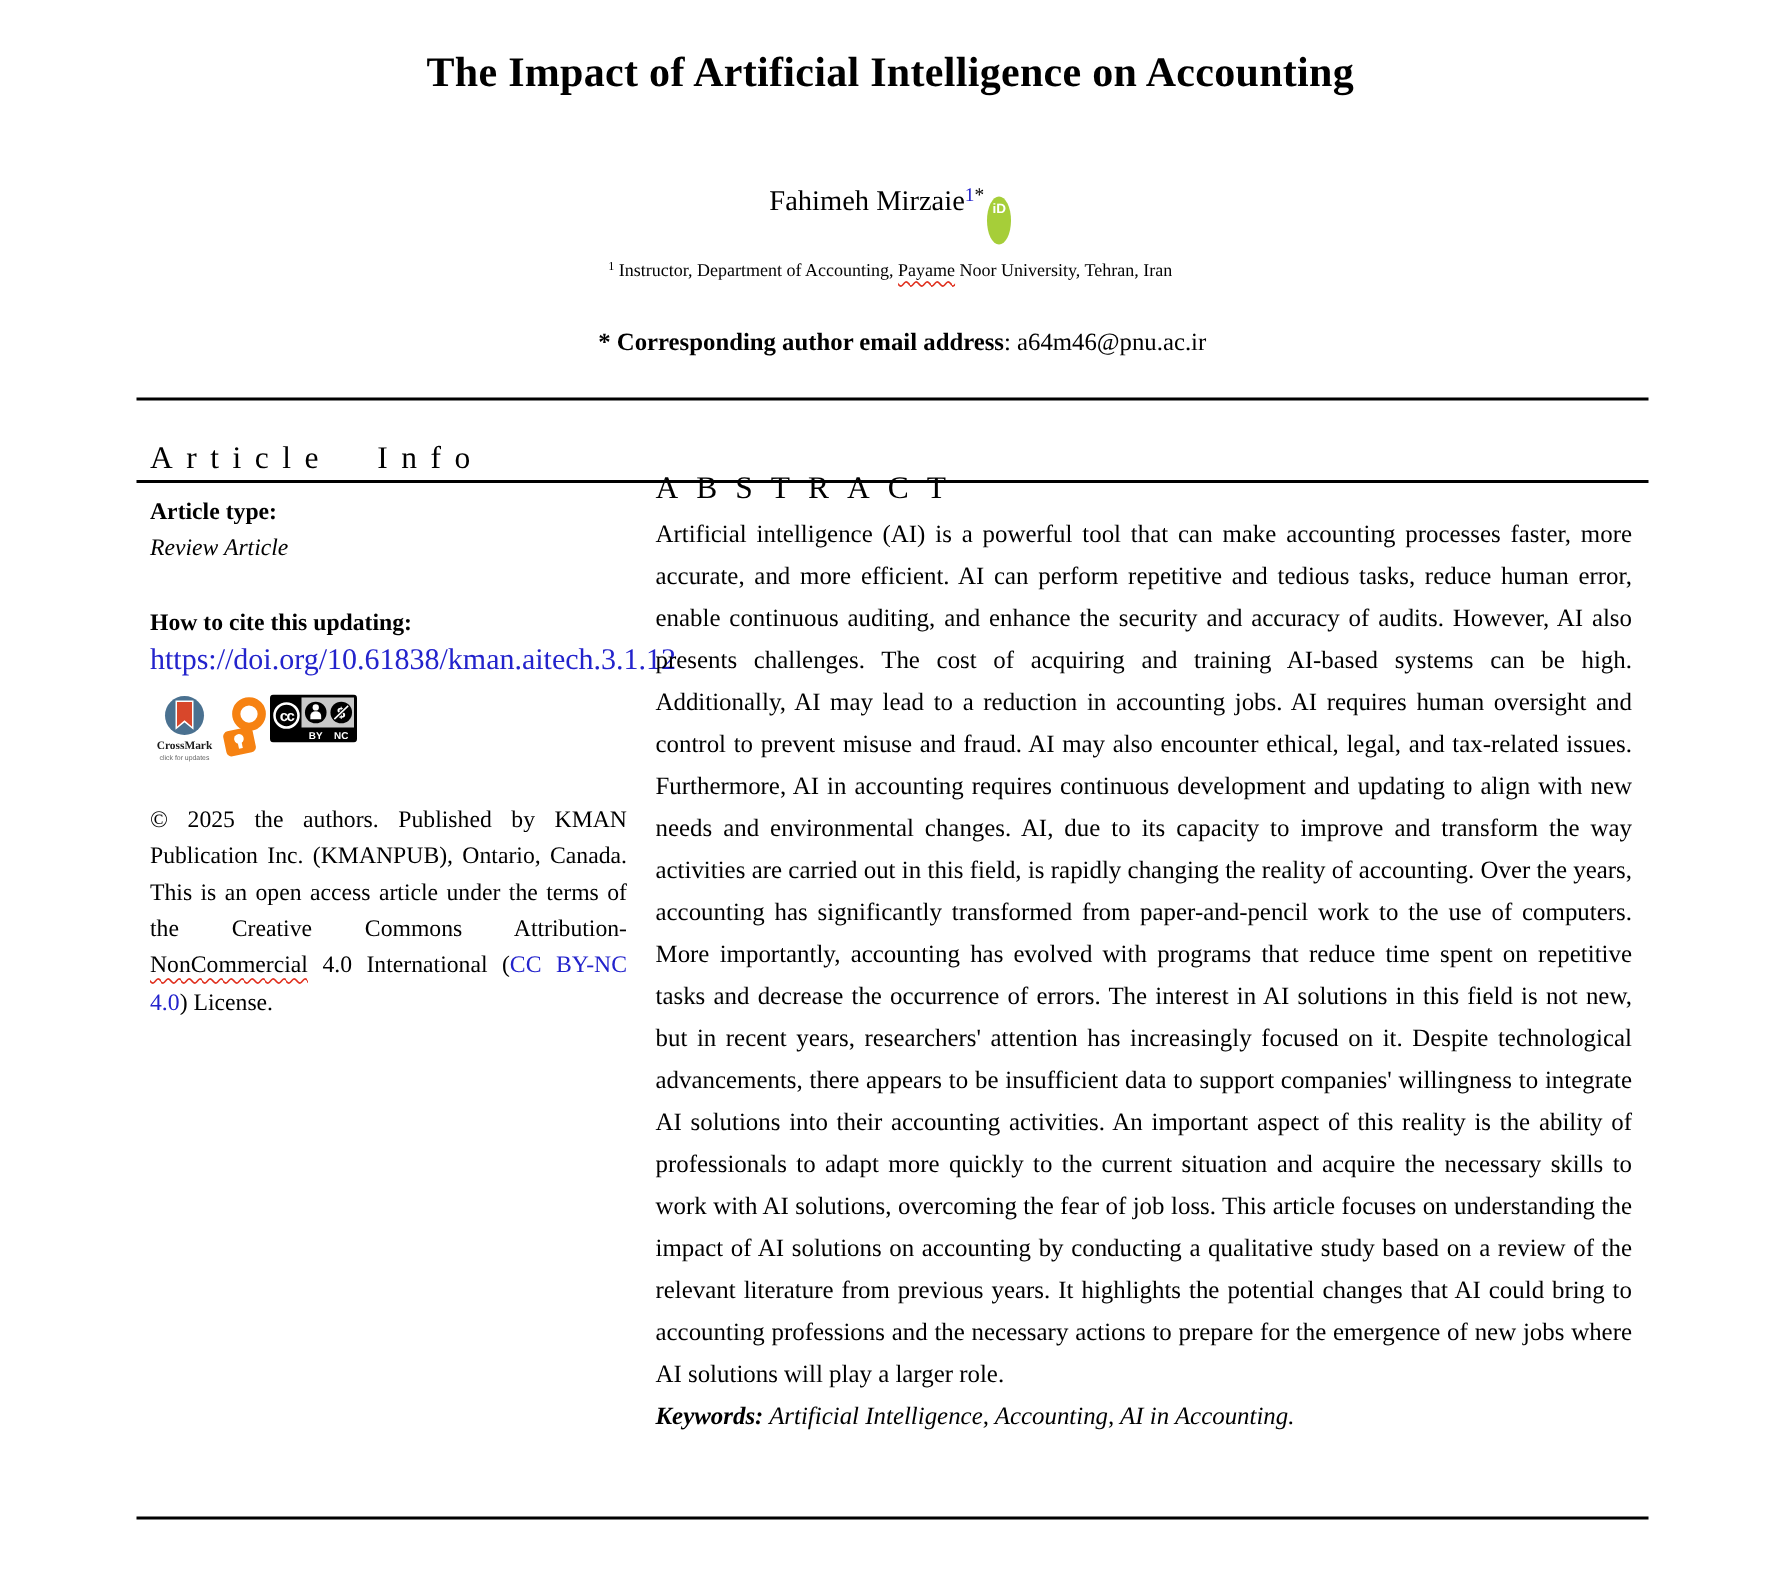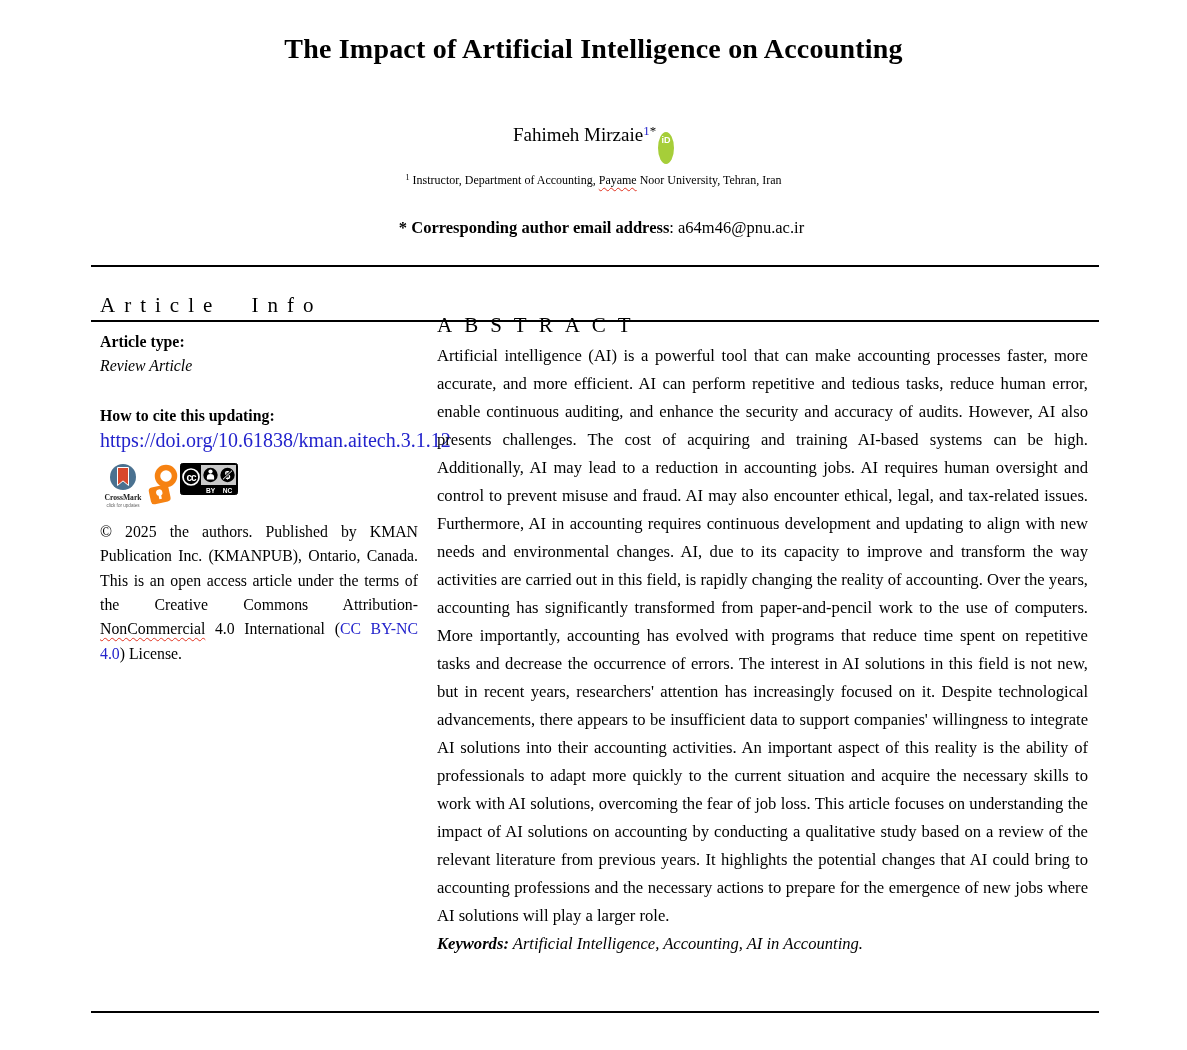--- a/index.html
+++ b/index.html
@@ -44,21 +44,21 @@
   .rule-mid{top:320px;height:2px;}
   .rule-bottom{top:1011px;height:2px;}
   .hdr{position:absolute;top:293px;font-size:21px;white-space:nowrap;}
   .hdr-info{left:100px;letter-spacing:9px;word-spacing:16px;}
   .hdr-abstract{left:437px;letter-spacing:12px;margin-top:20px;}
   .left-col{position:absolute;left:100px;top:330px;width:318px;font-size:15.8px;line-height:24.3px;}
   .left-col p{text-align:justify;}
   .cite-label{margin-top:25px;}
   .doi-line{display:block;white-space:nowrap;font-size:20px;margin-top:0;}
   .badges-row{display:flex;gap:1px;margin-top:11px;height:46px;}
-  .copyright{margin-top:11px;}
+  .copyright{margin-top:26px;}
   .right-col{position:absolute;left:437px;top:342px;width:651px;font-size:16.6px;line-height:28px;}
   .abstract-text{text-align:justify;}
   .keywords-line{text-align:left;}
   .badge{display:inline-block;}
   .clickable{cursor:pointer;}
 </style>
 </head>
 <body>
 
 <div class="page">

